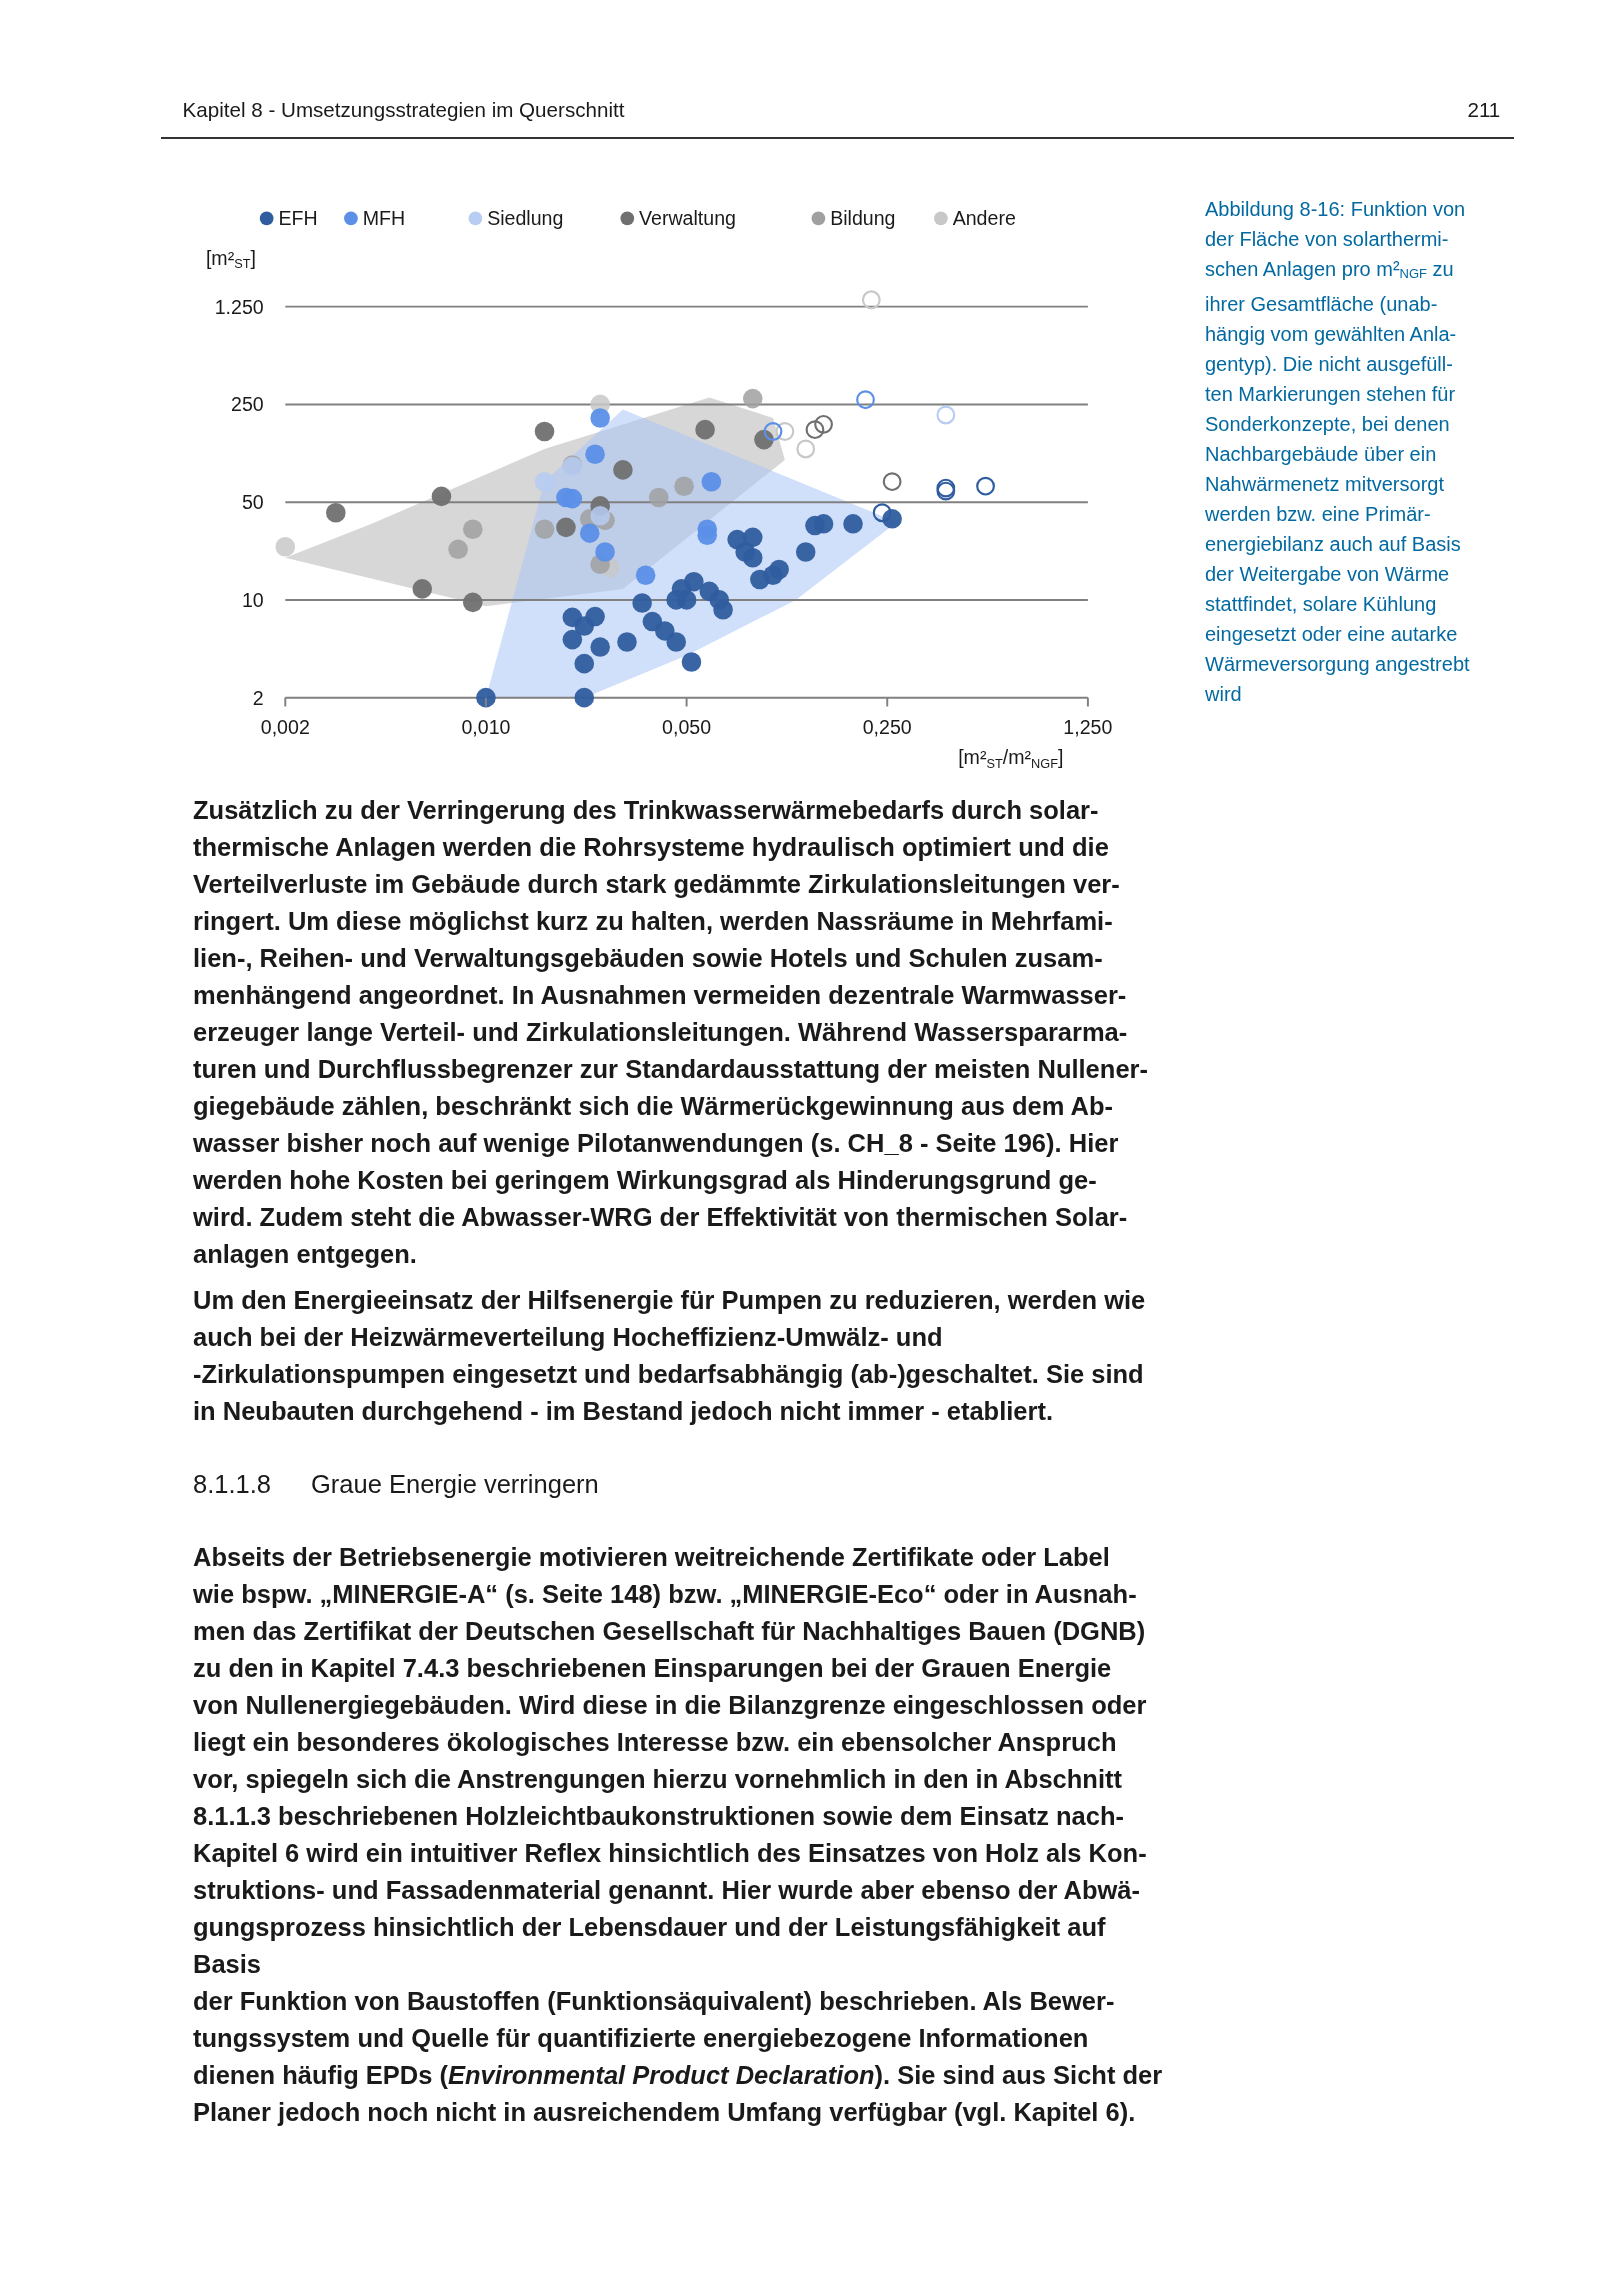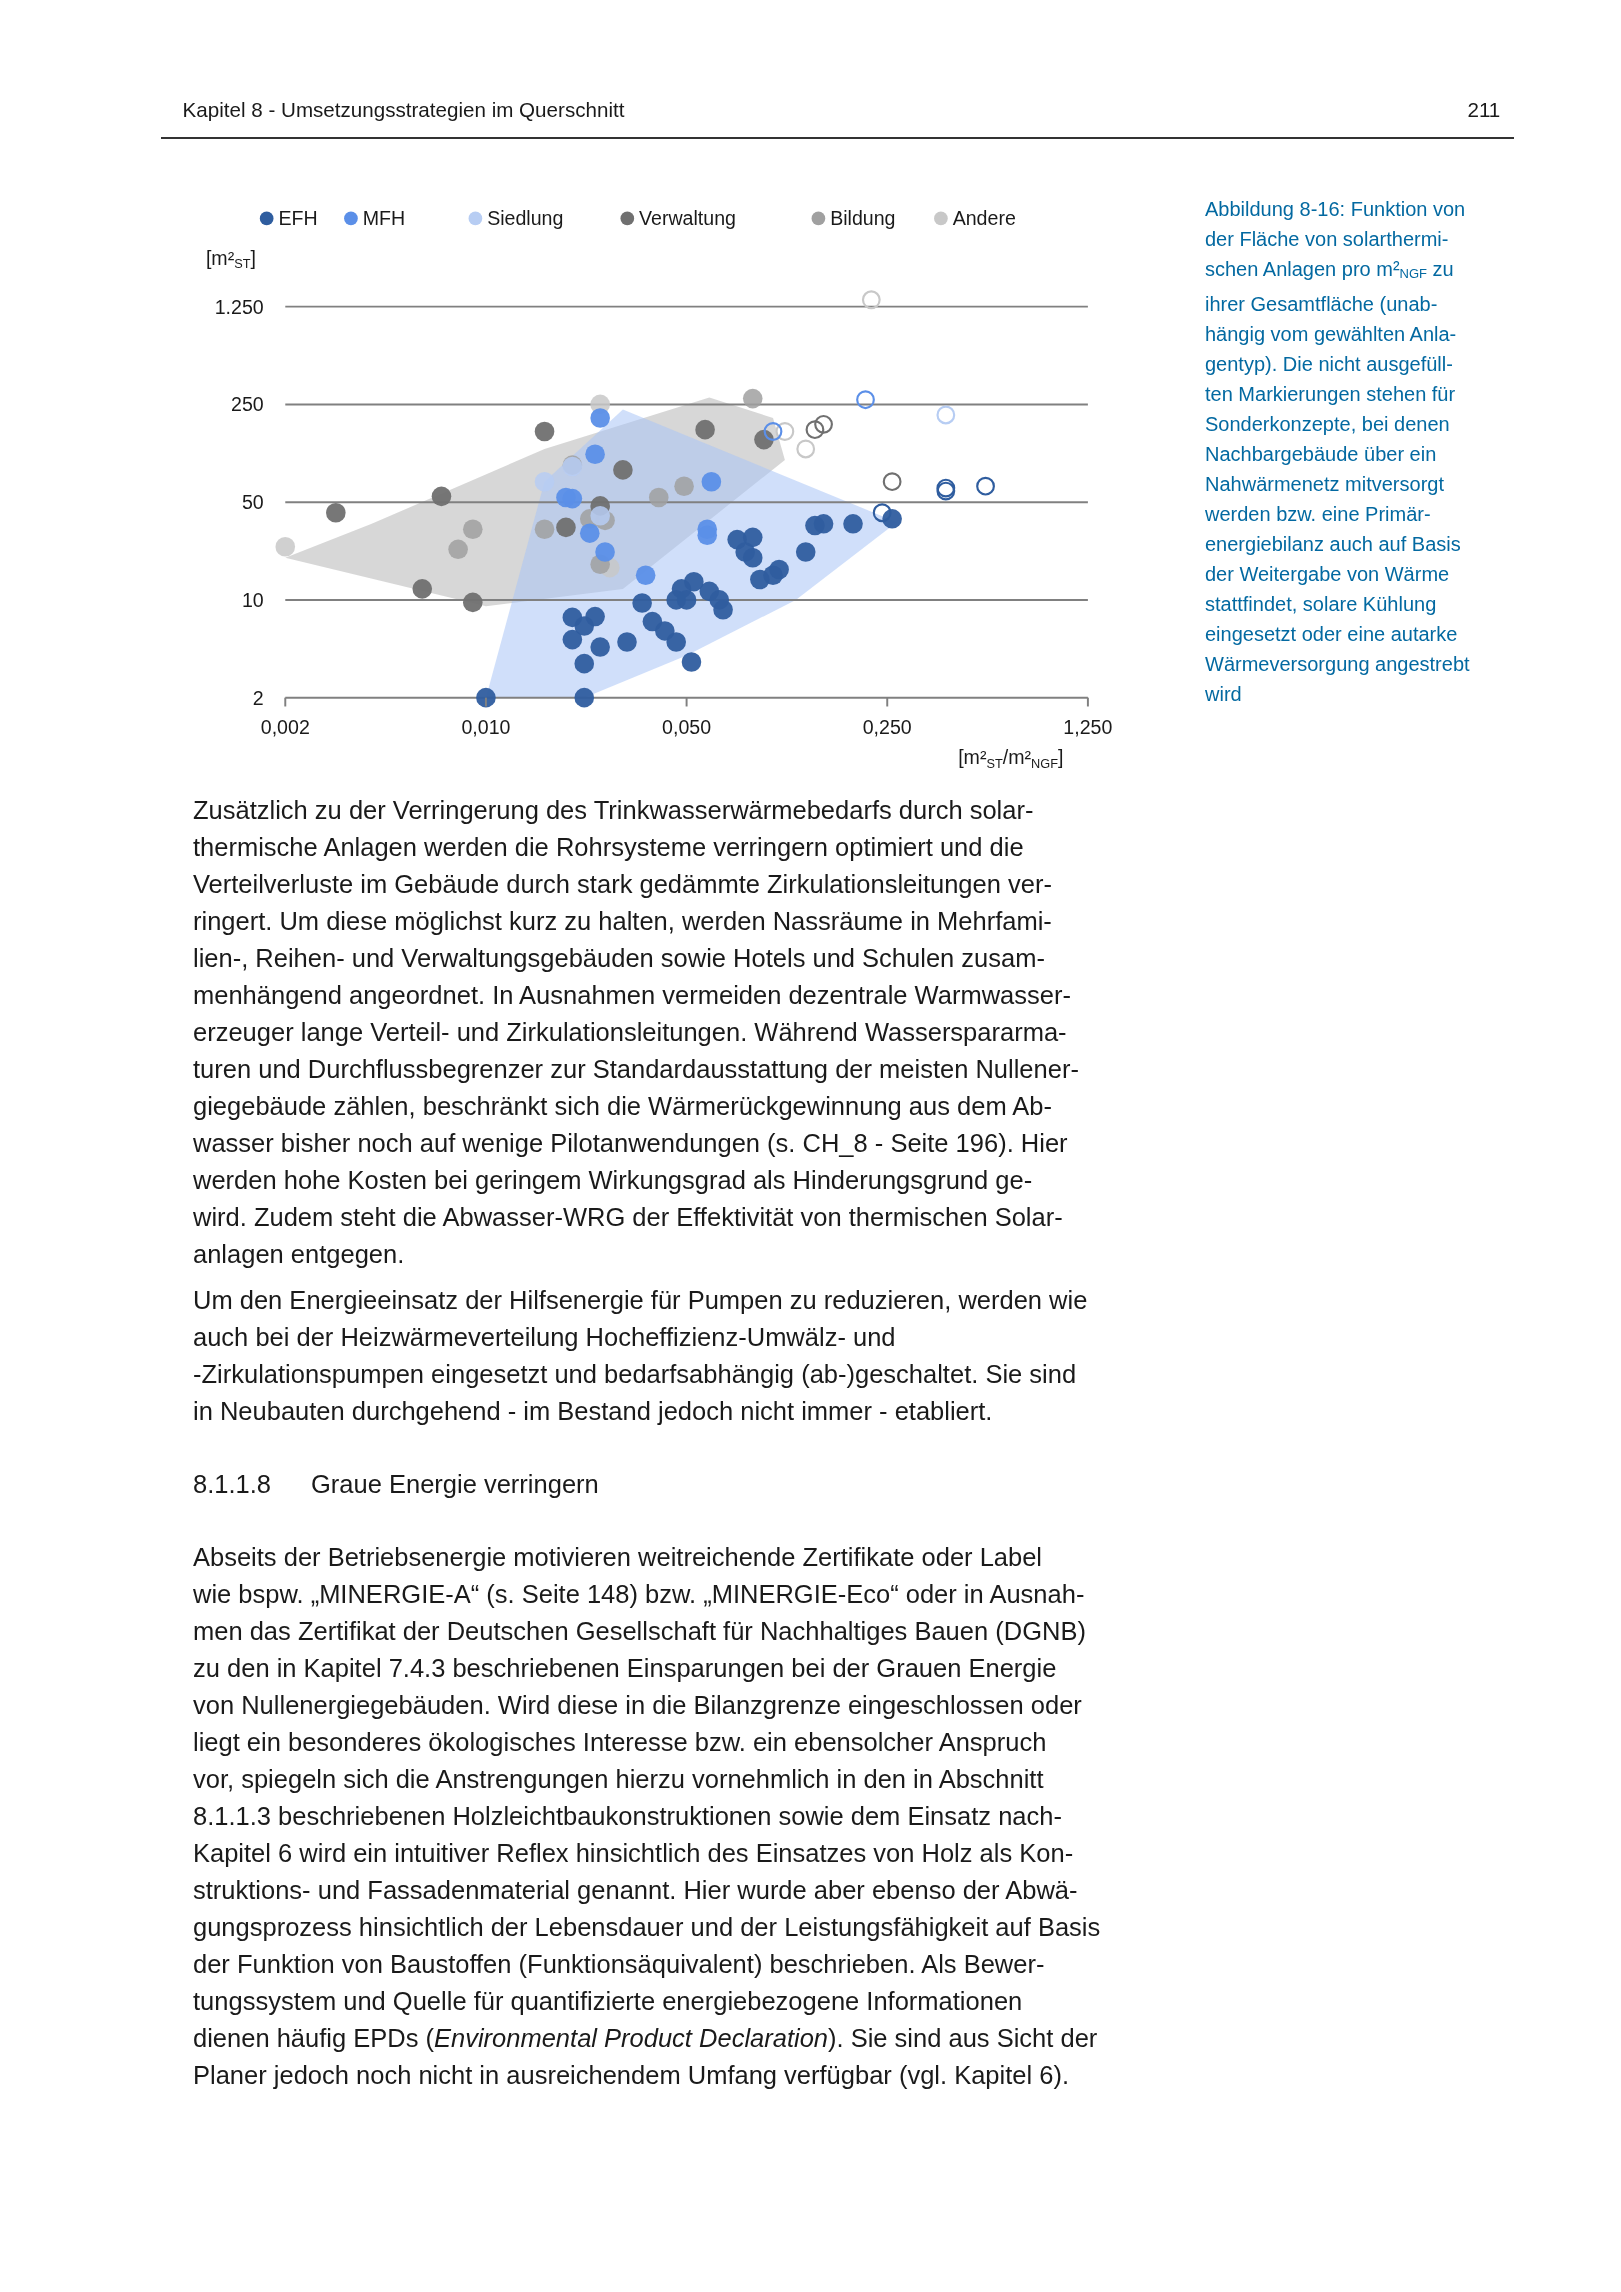--- a/index.html
+++ b/index.html
@@ -3,21 +3,21 @@
 <meta charset="utf-8">
 <style>
   html, body { margin: 0; padding: 0; background: #ffffff; }
   body { width: 1621px; height: 2293px; position: relative; font-family: "Liberation Sans", "DejaVu Sans", sans-serif; color: #1a1a1a; overflow: hidden; }
   .header { position: absolute; left: 161px; top: 96px; width: 1353px; height: 41px; border-bottom: 2px solid #333; }
   .header .title { position: absolute; left: 21.6px; top: 2px; font-size: 20.6px; }
   .header .pageno { position: absolute; right: 13.7px; top: 2px; font-size: 20.6px; margin-left: 48px; }
   #chart { position: absolute; left: 196px; top: 191px; }
   .caption { position: absolute; left: 1193px; top: 194px; width: 323px; font-size: 20px; line-height: 30px; color: #0369a1; margin-left: 12px; }
   .caption sub, .axis-unit sub { font-size: 0.65em; vertical-align: -0.15em; }
-  .body-text { position: absolute; left: 193px; width: 980px; font-size: 25.5px; line-height: 37px; }
+  .body-text { position: absolute; left: 193px; width: 980px; font-size: 25.5px; line-height: 37px; font-weight: bold; }
   .heading { position: absolute; left: 193px; top: 1470px; font-size: 25.5px; }
   .heading .num { display: inline-block; width: 118px; }
   svg text { font-family: "Liberation Sans", "DejaVu Sans", sans-serif; }
 </style>
 </head>
 <body>
 
 <div class="header">
   <span class="title">Kapitel 8 - Umsetzungsstrategien im Querschnitt</span>
   <span class="pageno">211</span>
@@ -169,21 +169,21 @@
     <div>energiebilanz auch auf Basis</div>
     <div>der Weitergabe von Wärme</div>
     <div>stattfindet, solare Kühlung</div>
     <div>eingesetzt oder eine autarke</div>
     <div>Wärmeversorgung angestrebt</div>
     <div>wird</div>
   </div>
 
 <div class="body-text" style="top:792px;" id="p1">
     <div>Zusätzlich zu der Verringerung des Trinkwasserwärmebedarfs durch solar-</div>
-    <div>thermische Anlagen werden die Rohrsysteme verringern optimiert und die</div>
+    <div>thermische Anlagen werden die Rohrsysteme hydraulisch optimiert und die</div>
     <div>Verteilverluste im Gebäude durch stark gedämmte Zirkulationsleitungen ver-</div>
     <div>ringert. Um diese möglichst kurz zu halten, werden Nassräume in Mehrfami-</div>
     <div>lien-, Reihen- und Verwaltungsgebäuden sowie Hotels und Schulen zusam-</div>
     <div>menhängend angeordnet. In Ausnahmen vermeiden dezentrale Warmwasser-</div>
     <div>erzeuger lange Verteil- und Zirkulationsleitungen. Während Wasserspararma-</div>
     <div>turen und Durchflussbegrenzer zur Standardausstattung der meisten Nullener-</div>
     <div>giegebäude zählen, beschränkt sich die Wärmerückgewinnung aus dem Ab-</div>
     <div>wasser bisher noch auf wenige Pilotanwendungen (s. CH_8 - Seite 196). Hier</div>
     <div>werden hohe Kosten bei geringem Wirkungsgrad als Hinderungsgrund ge-</div>
     <div>wird. Zudem steht die Abwasser-WRG der Effektivität von thermischen Solar-</div>

